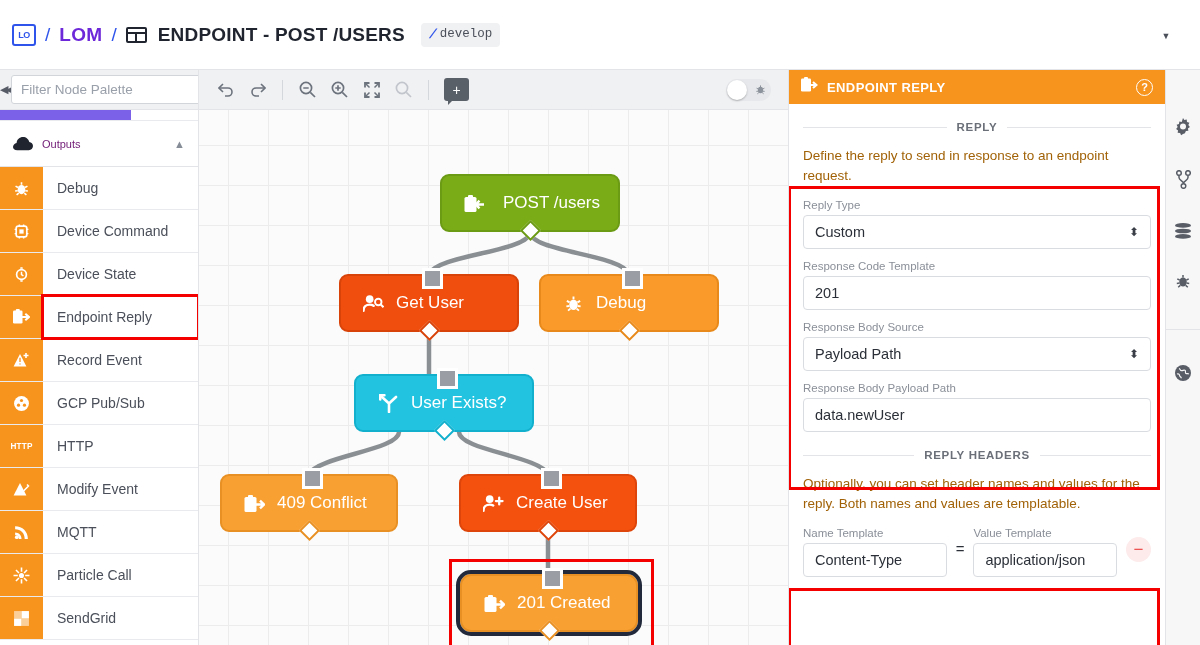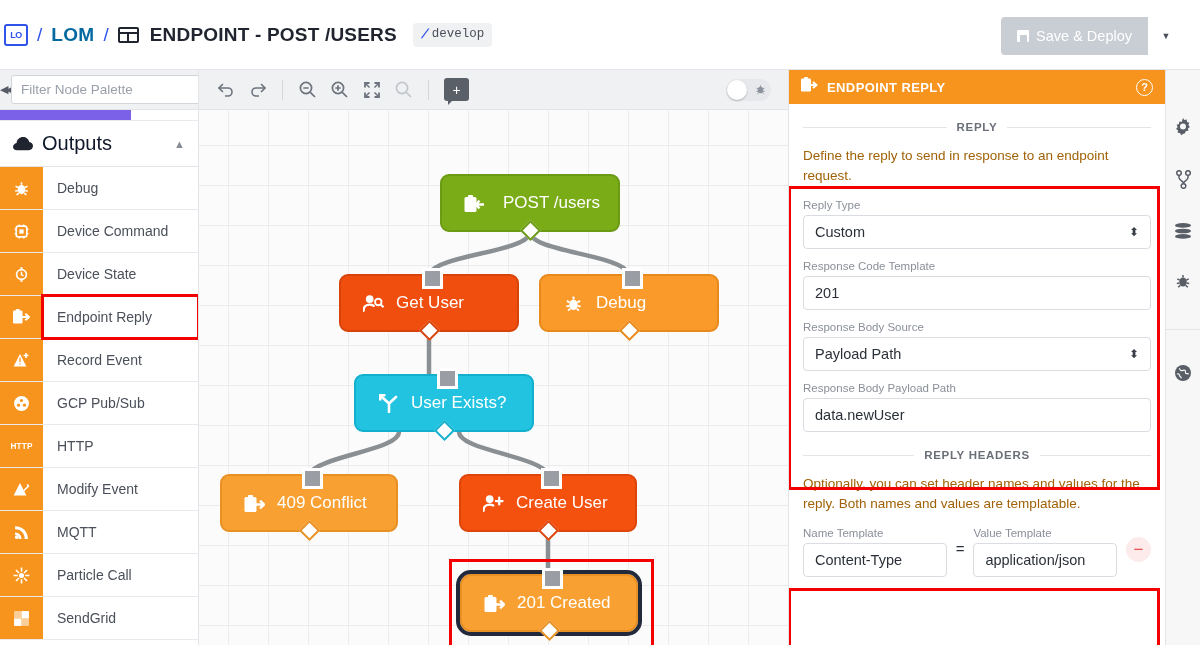--- a/index.html
+++ b/index.html
@@ -9,28 +9,28 @@
     background: #ffffff; overflow: hidden;
   }
   body { position: relative; }
 
   
   #topbar {
     position: absolute; left: 0; top: 0; width: 1200px; height: 70px;
     background: #ffffff; border-bottom: 1px solid #e2e4e8;
     display: flex; align-items: center;
   }
-  #breadcrumb { display: flex; align-items: center; padding-left: 4px; gap: 9px; }
+  #breadcrumb { display: flex; align-items: center; padding-left: 12px; gap: 9px; }
   .bc-logo {
     width: 24px; height: 22px; border: 2px solid #2f54eb; border-radius: 3px;
     display: flex; align-items: center; justify-content: center;
     font-size: 9px; font-weight: bold; color: #2f54eb; letter-spacing: -.5px;
   }
   .bc-sep { color: #2f54eb; font-size: 19px; font-weight: 400; }
-  .bc-org { color: #0369a1; font-size: 19px; font-weight: bold; letter-spacing: .3px; }
+  .bc-org { color: #6d28d9; font-size: 19px; font-weight: bold; letter-spacing: .3px; }
   .bc-flowicon {
     width: 21px; height: 16px; border: 2.4px solid #1f242e; border-radius: 2px;
     position: relative; margin-right: 2px; flex: none;
   }
   .bc-flowicon:before {
     content: ""; position: absolute; left: 0; top: 3px; right: 0; height: 2.4px; background: #1f242e;
   }
   .bc-flowicon:after {
     content: ""; position: absolute; left: 7px; top: 3px; bottom: 0; width: 2.4px; background: #1f242e;
   }
@@ -77,21 +77,21 @@
     padding: 0 9px;
   }
   #filter-input::placeholder { color: #9aa0aa; }
 
   #cat-strip { height: 10px; width: 131px; background: #7b61e8; }
   #cat-header {
     height: 47px; display: flex; align-items: center; gap: 9px; padding: 0 13px;
     border-top: 1px solid #e8eaed; border-bottom: 1px solid #e2e4e8; background: #fff;
   }
   .cloud-icon { width: 20px; height: 14px; position: relative; flex: none; }
-  .cat-label { font-size: 20px; color: #0f172a; flex: 1; }
+  .cat-label { font-size: 11px; color: #701a75; flex: 1; }
   .chev { color: #878d97; font-size: 11px; }
 
   .pal-item { display: flex; height: 43px; border-bottom: 1px solid #e8eaed; background: #fff; }
   .pal-ico {
     width: 43px; background: #f7941e; display: flex; align-items: center; justify-content: center;
     color: #ffffff; flex: none;
   }
   .pal-name { display: flex; align-items: center; padding-left: 14px; font-size: 14px; color: #4a4f59; position: relative; flex: 1; }
   .pal-item.marked .pal-name { outline: 3px solid #f40000; outline-offset: -1px; z-index: 3; }
 
@@ -212,24 +212,20 @@
     <span class="bc-org">LOM</span>
     <span class="bc-sep">/</span>
     <span class="bc-flowicon"></span>
     <span class="bc-title">ENDPOINT - POST /USERS</span>
     <span class="bc-branch">
       <span class="branch-glyph">/</span>
       <span>develop</span>
     </span>
   </div>
   <div id="deploy-group">
-    <button id="deploy-btn">
-      <span class="save-icon"></span>
-      <span>Save &amp; Deploy</span>
-    </button>
     <button id="deploy-caret">▼</button>
   </div>
 </div>
 
 <div id="palette">
   <div id="palette-top">
     <div id="collapse-btn">◀◀</div>
     <input id="filter-input" placeholder="Filter Node Palette" style="">
   </div>
   <div id="cat-strip"></div>

